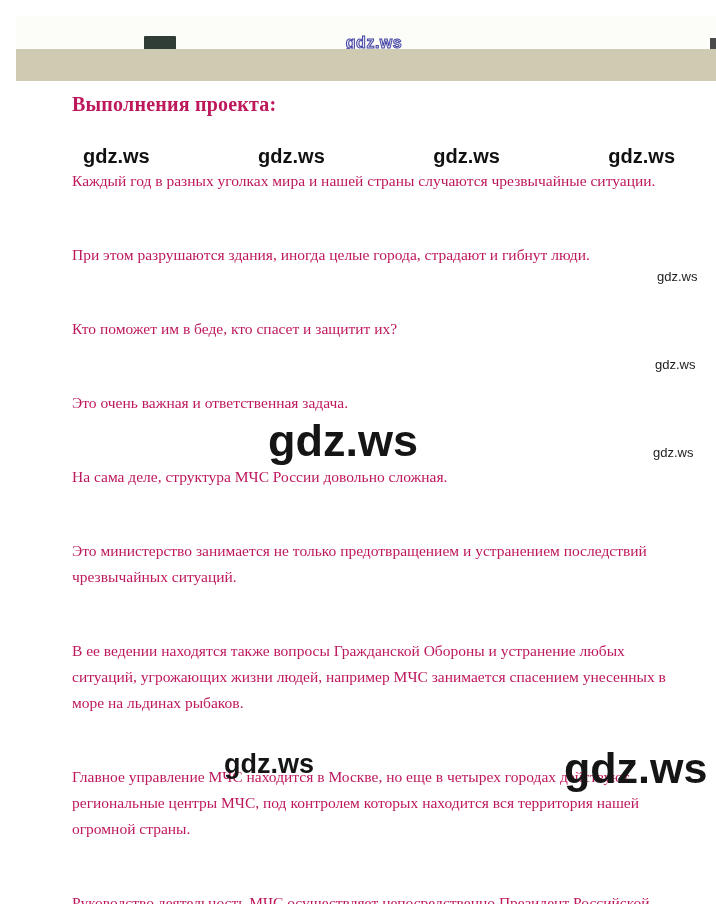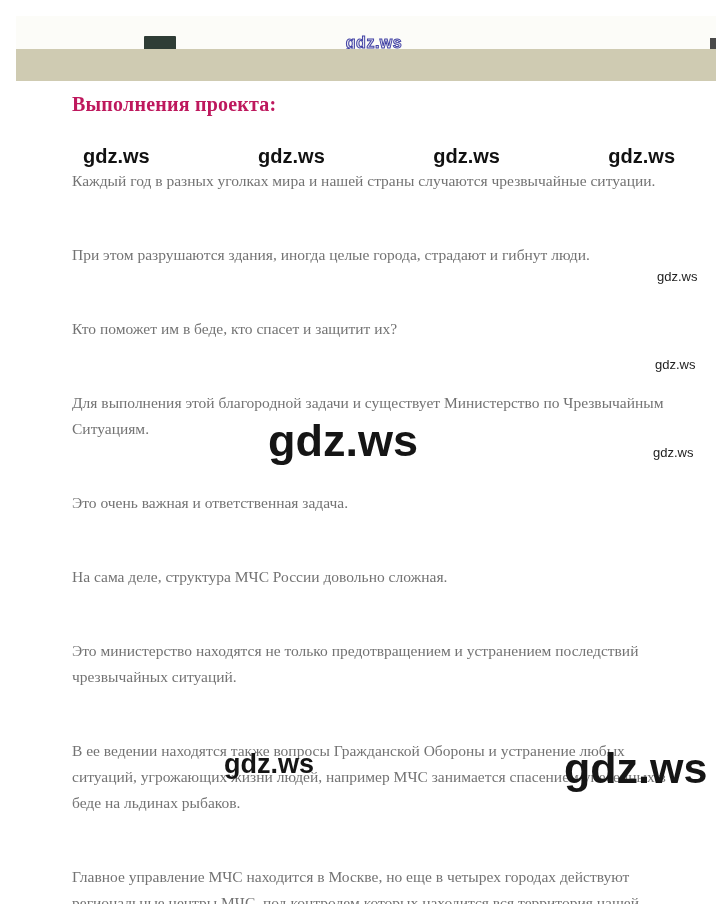--- a/index.html
+++ b/index.html
@@ -46,21 +46,21 @@
     position: absolute; left: 24px; top: 45px; width: 668px;
   }
   h1.title {
     font-size: 20px; font-weight: 700;
     color: #be185d;
     margin-bottom: 20px;
     letter-spacing: 0.2px;
   }
   .content p {
     font-size: 15.5px; line-height: 26px;
-    color: #737373;
+    color: #be185d;
     margin: 0 0 16px 0;
   }
   
   .wm {
     position: absolute;
     font-family: "Liberation Sans", "DejaVu Sans", sans-serif;
     color: #151515;
     white-space: nowrap;
     pointer-events: none;
   }
@@ -92,25 +92,24 @@
 <div class="rule"></div>
 
 <div class="edge-box b1"></div>
 <div class="edge-box b2"></div>
 
 <div class="content">
   <h1 class="title">Выполнения проекта:</h1>
   <p>Каждый год в разных уголках мира и нашей страны случаются чрезвычайные ситуации.</p>
   <p>При этом разрушаются здания, иногда целые города, страдают и гибнут люди.</p>
   <p>Кто поможет им в беде, кто спасет и защитит их?</p>
-  <p>Для выполнения этой благородной задачи и существует Министерство по Чрезвычайным Ситуациям.</p>
   <p>Это очень важная и ответственная задача.</p>
   <p>На сама деле, структура МЧС России довольно сложная.</p>
-  <p>Это министерство находятся не только предотвращением и устранением последствий чрезвычайных ситуаций.</p>
-  <p>В ее ведении находятся также вопросы Гражданской Обороны и устранение любых ситуаций, угрожающих жизни людей, например МЧС занимается спасением унесенных в беде на льдинах рыбаков.</p>
+  <p>Это министерство занимается не только предотвращением и устранением последствий чрезвычайных ситуаций.</p>
+  <p>В ее ведении находятся также вопросы Гражданской Обороны и устранение любых ситуаций, угрожающих жизни людей, например МЧС занимается спасением унесенных в море на льдинах рыбаков.</p>
   <p>Главное управление МЧС находится в Москве, но еще в четырех городах действуют региональные центры МЧС, под контролем которых находится вся территория нашей огромной страны.</p>
   <p>Руководство деятельность МЧС осуществляет непосредственно Президент Российской Федерации, а министром МЧС в настоящее время является Евгений Зиничев.</p>
 </div>
 
 <div class="wm-row">
   <span class="wm-item">gdz.ws</span>
   <span class="wm-item">gdz.ws</span>
   <span class="wm-item">gdz.ws</span>
   <span class="wm-item">gdz.ws</span>
 </div>

